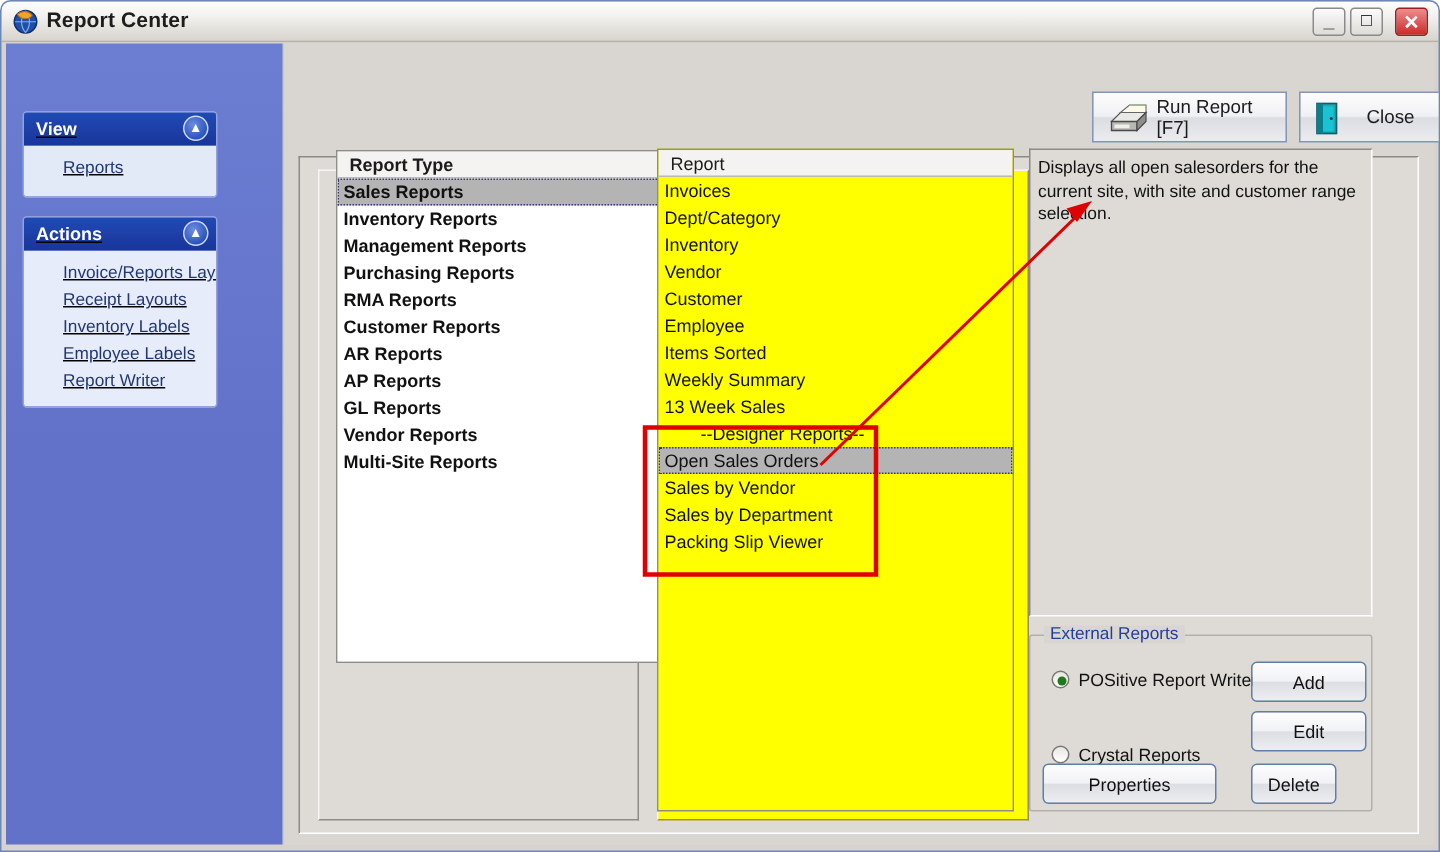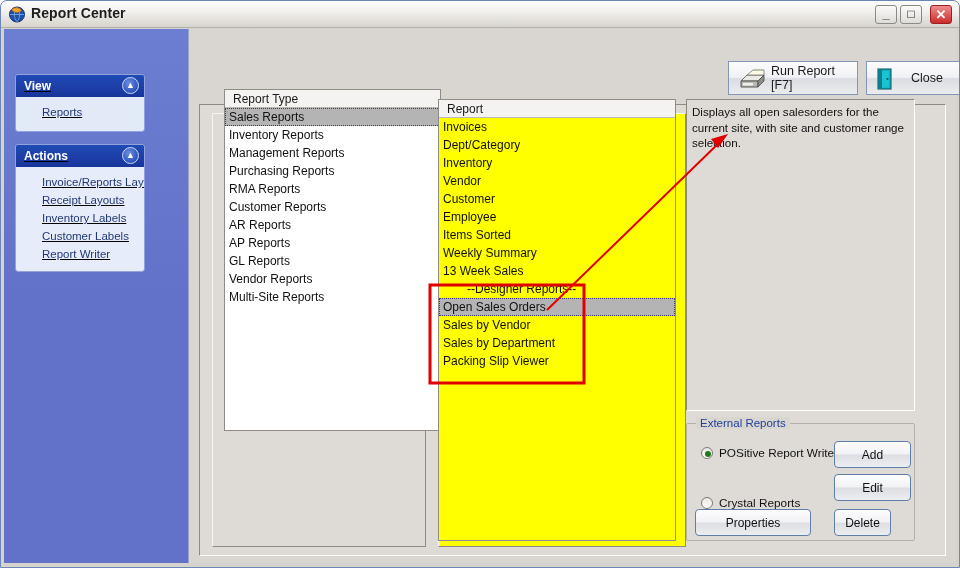--- a/index.html
+++ b/index.html
@@ -185,21 +185,21 @@
   .lb-item.selected {
     background: #b7b7b7;
   }
   .lb-item.selected.focus {
     background: #b4b4b4;
     outline: 1px dotted #3a3a7a;
     outline-offset: -1px;
   }
   .lb-item.center { text-align: left; padding-left: 28px; }
 
-  #lb-type   { left: 223px; top: 88px; width: 217px; height: 342px; }
+  #lb-type   { left: 223px; top: 99px; width: 217px; height: 342px; font-weight: bold; }
   #lb-type .lb-list { background:#ffffff; height: 322px; }
   #lb-report { left: 437px; top: 98px; width: 238px; height: 442px; background:#ffff00; }
   #lb-report .lb-list { background:#ffff00; height: 422px; }
 
   
   #descbox {
     position: absolute; left: 685px; top: 98px;
     width: 229px; height: 312px;
     background: #dedbd6;
     border: 1px solid #a9a5a0;
@@ -308,21 +308,21 @@
 
       <div class="panel" id="panel-actions">
         <div class="panel-header">
           <span>Actions</span>
           <span class="panel-chevron">▲</span>
         </div>
         <div class="panel-body">
           <div class="panel-item">Invoice/Reports Layouts</div>
           <div class="panel-item">Receipt Layouts</div>
           <div class="panel-item">Inventory Labels</div>
-          <div class="panel-item">Customer Labels</div>
+          <div class="panel-item">Employee Labels</div>
           <div class="panel-item">Report Writer</div>
         </div>
       </div>
     </div>
 
     <div id="main">
 
       <div class="tbtn" id="btn-run">
         <span class="icon-printer">
           <svg width="30" height="22" viewBox="0 0 30 22">

